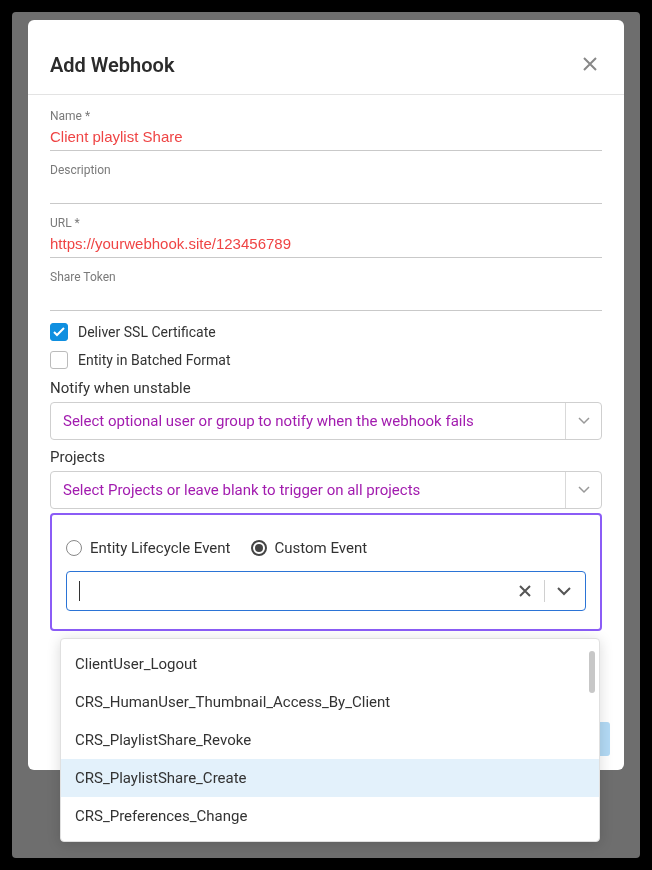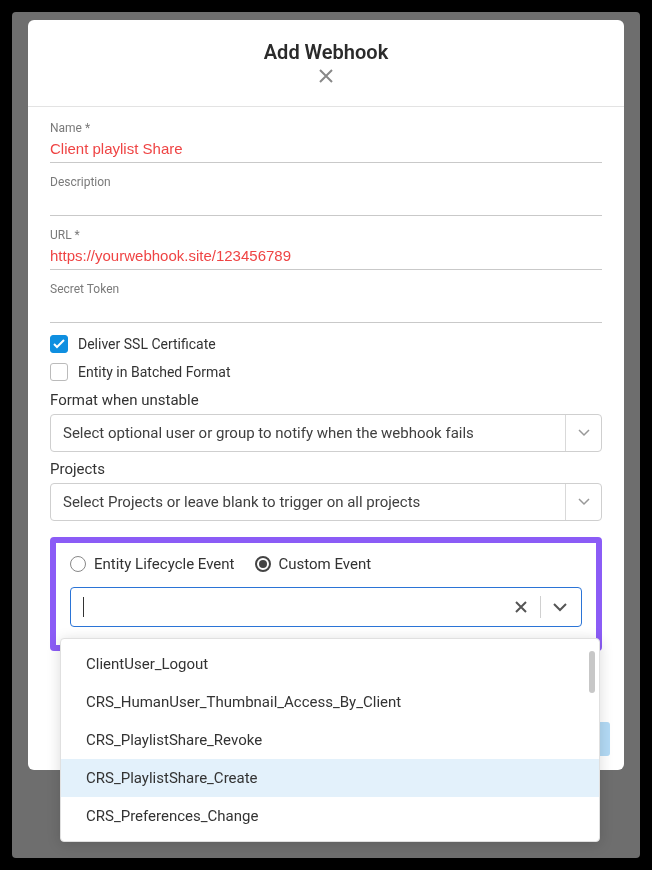--- a/index.html
+++ b/index.html
@@ -25,23 +25,22 @@
       bottom: 100px;
       background: #fff;
       border-radius: 6px;
       display: flex;
       flex-direction: column;
     }
     .modal-header {
       display: flex;
       align-items: center;
       justify-content: space-between;
-      padding: 20px 22px 16px 22px;
+      padding: 32px 22px 16px 22px;
       border-bottom: 1px solid #e3e3e3;
-      flex-direction: column;
     }
     .modal-title {
       font-size: 20px;
       font-weight: 600;
       color: #2b2b2b;
     }
     .close-btn {
       background: none;
       border: none;
       font-size: 22px;
@@ -111,42 +110,42 @@
       margin-top: 8px;
     }
     .select-box {
       width: 100%;
       border: 1px solid #cfcfcf;
       border-radius: 4px;
       height: 38px;
       display: flex;
       align-items: center;
       padding: 0 12px;
-      color: #404040;
+      color: #a21caf;
       font-size: 15px;
       cursor: pointer;
       position: relative;
     }
     .select-chevron {
       position: absolute;
       right: 0;
       top: 0;
       bottom: 0;
       width: 36px;
       border-left: 1px solid #d9d9d9;
       display: flex;
       align-items: center;
       justify-content: center;
       color: #999;
     }
     .event-panel {
-      border: 6px solid #8b5cf6;
-      border-radius: 4px;
-      padding: 12px 14px 18px 14px;
-      margin-top: 16px;
+      border: 2px solid #8b5cf6;
+      border-radius: 4px;
+      padding: 24px 14px 18px 14px;
+      margin-top: 4px;
       position: relative;
     }
     .radio-row {
       display: flex;
       gap: 20px;
       margin-bottom: 14px;
     }
     .radio-option {
       display: flex;
       align-items: center;
@@ -233,21 +232,21 @@
     .dropdown-scrollbar {
       position: absolute;
       right: 4px;
       top: 6px;
       width: 6px;
       height: 42px;
       background: #c7c7c7;
       border-radius: 3px;
     }
     .dropdown-item {
-      padding: 10px 25px;
+      padding: 10px 14px;
       font-size: 15px;
       color: #333;
       cursor: pointer;
     }
     .dropdown-item.highlighted {
       background: #e3f1fb;
     }
     .footer-button {
       position: absolute;
       right: 42px;
@@ -286,41 +285,41 @@
       <label class="field-label">Description</label>
       <input class="text-input empty" value="" style="">
     </div>
 
     <div class="field-group">
       <label class="field-label">URL *</label>
       <input class="text-input" value="https://yourwebhook.site/123456789" style="">
     </div>
 
     <div class="field-group">
-      <label class="field-label">Secret Token</label>
+      <label class="field-label">Share Token</label>
       <input class="text-input empty" value="" style="">
     </div>
 
     <div class="checkbox-row">
       <div class="checkbox checked">
         <svg width="12" height="10" viewBox="0 0 12 10">
             <path d="M1 5 L4 8 L11 1" stroke="#fff" stroke-width="2" fill="none"></path>
           </svg>
       </div>
       <span class="checkbox-label">Deliver SSL Certificate</span>
     </div>
 
     <div class="checkbox-row">
       <div class="checkbox">
         
       </div>
       <span class="checkbox-label">Entity in Batched Format</span>
     </div>
 
-    <div class="section-label">Format when unstable</div>
+    <div class="section-label">Notify when unstable</div>
     <div class="select-box">
       <span>Select optional user or group to notify when the webhook fails</span>
       <div class="select-chevron">
         <svg width="12" height="8" viewBox="0 0 12 8">
             <path d="M1 1 L6 6 L11 1" stroke="#999" stroke-width="1.5" fill="none"></path>
           </svg>
       </div>
     </div>
 
     <div class="section-label">Projects</div>

